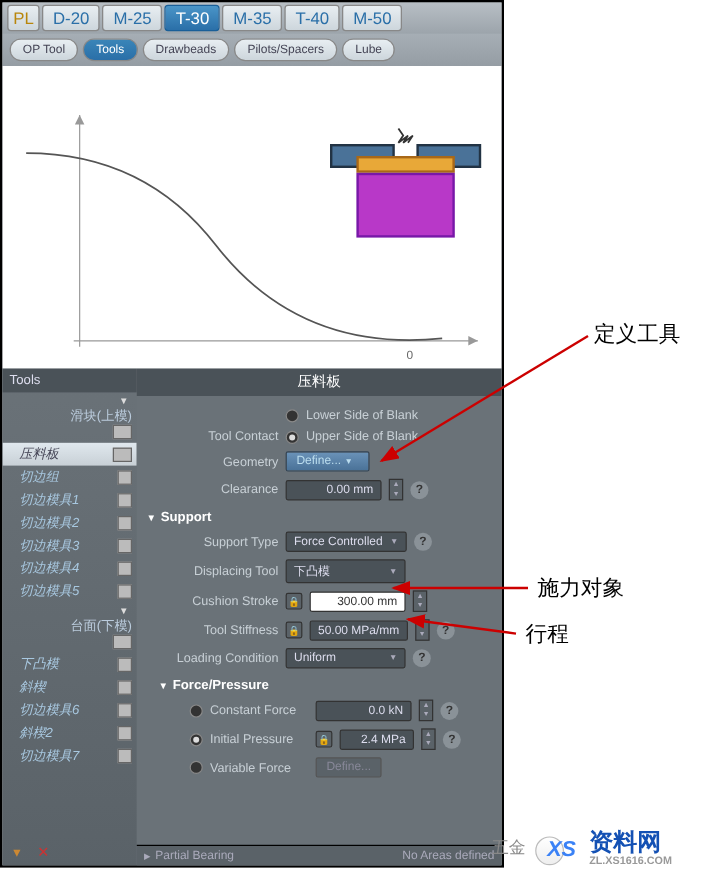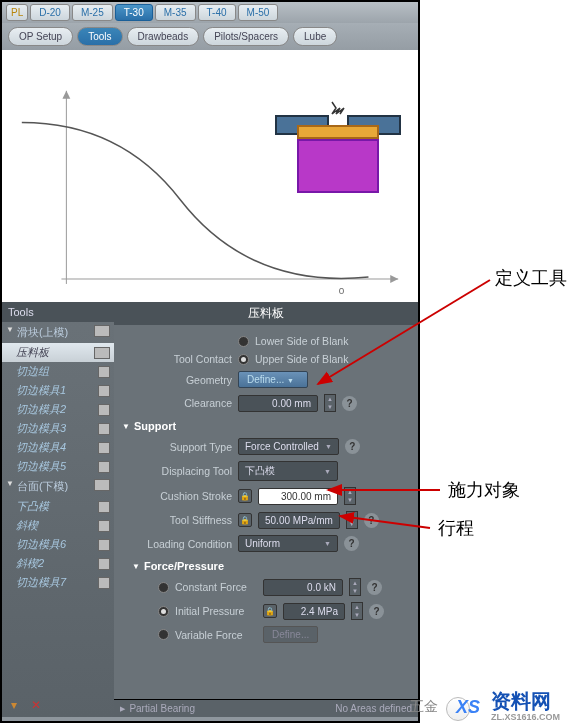--- a/index.html
+++ b/index.html
@@ -1,39 +1,39 @@
 <!DOCTYPE html>
 <html><head>
 <meta charset="utf-8">
 <style>
 * { margin: 0; padding: 0; box-sizing: border-box; font-family: Arial, sans-serif; }
 body { width: 588px; height: 726px; background: #fff; position: relative; }
 
 .app { width: 420px; height: 723px; border: 2px solid #000; background: linear-gradient(#9aa3aa,#8e969d); position: relative; overflow: hidden; }
 
 .top-tabs { display: flex; background: linear-gradient(#b8bfc5,#9ca4ab); padding: 2px 4px; gap: 2px; align-items: center; }
-.top-tab { font-size: 10px; padding: 2px 8px; border-radius: 3px; background: linear-gradient(#e8eef2,#cdd6dc); color: #556; cursor: pointer; border: 1px solid #888; }
+.top-tab { font-size: 14px; padding: 2px 8px; border-radius: 3px; background: linear-gradient(#e8eef2,#cdd6dc); color: #556; cursor: pointer; border: 1px solid #888; }
 .top-tab.pl { color: #b8860b; padding: 2px 4px; }
 .top-tab.blue { color: #2a6fa8; }
 .top-tab.active { background: linear-gradient(#4a95c8,#2a6fa8); color: #fff; border-color: #1a5f98; }
 
 .toolbar { display: flex; background: linear-gradient(#a6aeb5,#959da4); padding: 4px 6px; gap: 4px; align-items: center; }
 .tool-btn { font-size: 10px; padding: 3px 10px; border-radius: 10px; background: linear-gradient(#e8eef2,#cdd6dc); color: #445; cursor: pointer; border: 1px solid #888; }
 .tool-btn.active { background: linear-gradient(#3a85b8,#2a6fa8); color: #fff; }
 
 .graph-area { height: 252px; background: #fff; position: relative; }
 .graph-svg { width: 100%; height: 100%; }
 
 .diagram { position: absolute; right: 10px; top: 48px; width: 140px; height: 100px; }
 
 .lower { display: flex; height: 415px; background: #6a7278; }
 .sidebar { width: 112px; background: linear-gradient(#6a7278,#5a6268); display: flex; flex-direction: column; }
 .sidebar-header { background: #4a5258; color: #dde; font-size: 11px; padding: 4px 6px; }
 .tree { flex: 1; overflow-y: auto; font-size: 11px; }
-.tree-group { color: #bcd; padding: 3px 4px; display: flex; align-items: flex-start; }
+.tree-group { color: #bcd; padding: 3px 4px; display: flex; align-items: flex-end; flex-direction: column; }
 .tree-group::before { content: "▼"; font-size: 8px; margin-right: 3px; color: #ddd; }
 .tree-item { color: #a8c8e0; padding: 2px 4px 2px 14px; font-style: italic; display: flex; align-items: center; justify-content: space-between; }
 .tree-item.sel { background: linear-gradient(#e0e8ee,#c8d0d6); color: #445; }
 .tree-check { width: 12px; height: 12px; background: #bbb; border: 1px solid #666; }
 .tree-check.lg { width: 16px; height: 12px; }
 .sidebar-footer { padding: 4px; display: flex; gap: 6px; align-items: center; }
 .foot-btn { width: 16px; height: 16px; display: flex; align-items: center; justify-content: center; font-size: 12px; }
 
 .panel { flex: 1; background: #6a7278; color: #dde; display: flex; flex-direction: column; }
 .panel-header { background: #4a5258; color: #fff; font-size: 12px; text-align: center; padding: 3px; }
@@ -77,21 +77,21 @@
     <div class="top-tab pl">PL</div>
     <div class="top-tab blue">D-20</div>
     <div class="top-tab blue">M-25</div>
     <div class="top-tab active">T-30</div>
     <div class="top-tab blue">M-35</div>
     <div class="top-tab blue">T-40</div>
     <div class="top-tab blue">M-50</div>
   </div>
 
   <div class="toolbar">
-    <div class="tool-btn">OP Setup</div>
+    <div class="tool-btn">OP Tool</div>
     <div class="tool-btn active">Tools</div>
     <div class="tool-btn">Drawbeads</div>
     <div class="tool-btn">Pilots/Spacers</div>
     <div class="tool-btn">Lube</div>
   </div>
 
   <div class="graph-area">
     <svg class="graph-svg" viewBox="0 0 420 252">
       <line x1="60" y1="230" x2="400" y2="230" stroke="#999" stroke-width="1"></line>
       <polygon points="400,230 392,226 392,234" fill="#999"></polygon>

